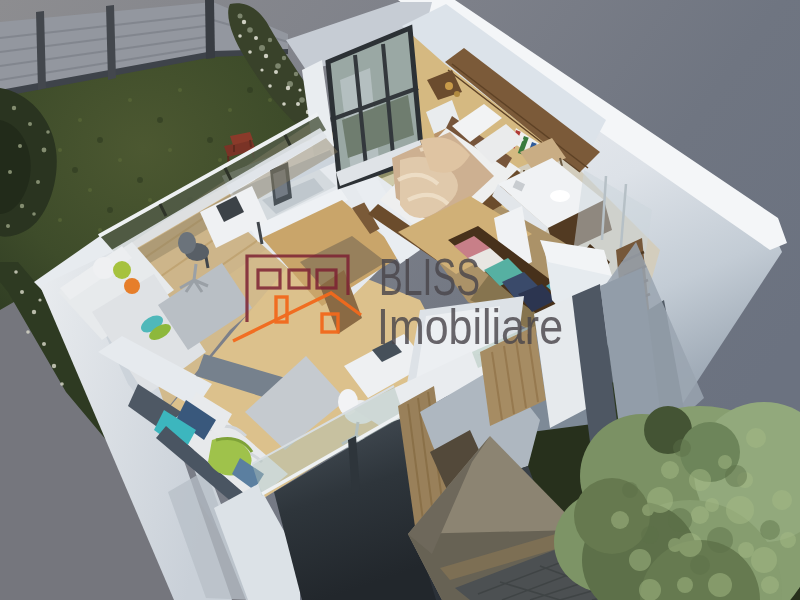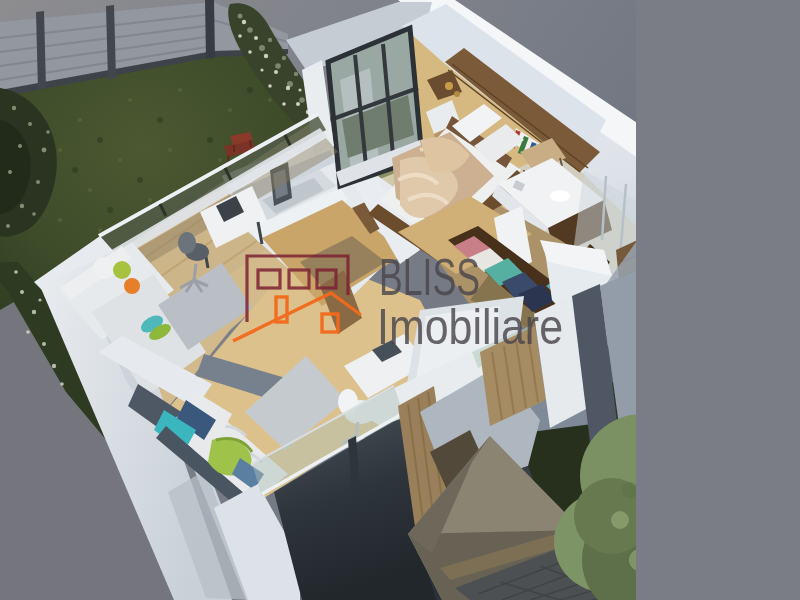--- a/index.html
+++ b/index.html
@@ -1,16 +1,16 @@
 <!DOCTYPE html>
 <html><head>
 <meta charset="utf-8">
 <style>
 html,body{margin:0;padding:0;background:#7a7d85;font-family:"Liberation Sans",sans-serif;}
-#scene{width:636px;height:600px;overflow:hidden;position:relative;}
+#scene{width:800px;height:600px;overflow:hidden;position:relative;}
 </style>
 </head>
 <body>
 <div id="scene">
 <svg width="800" height="600" viewBox="0 0 800 600" xmlns="http://www.w3.org/2000/svg">
 <defs>
 <linearGradient id="bg" x1="0" y1="0" x2="1" y2="0.55">
 <stop offset="0" stop-color="#8d8d90"></stop>
 <stop offset="0.45" stop-color="#7d8089"></stop>
 <stop offset="0.75" stop-color="#6f7581"></stop>

